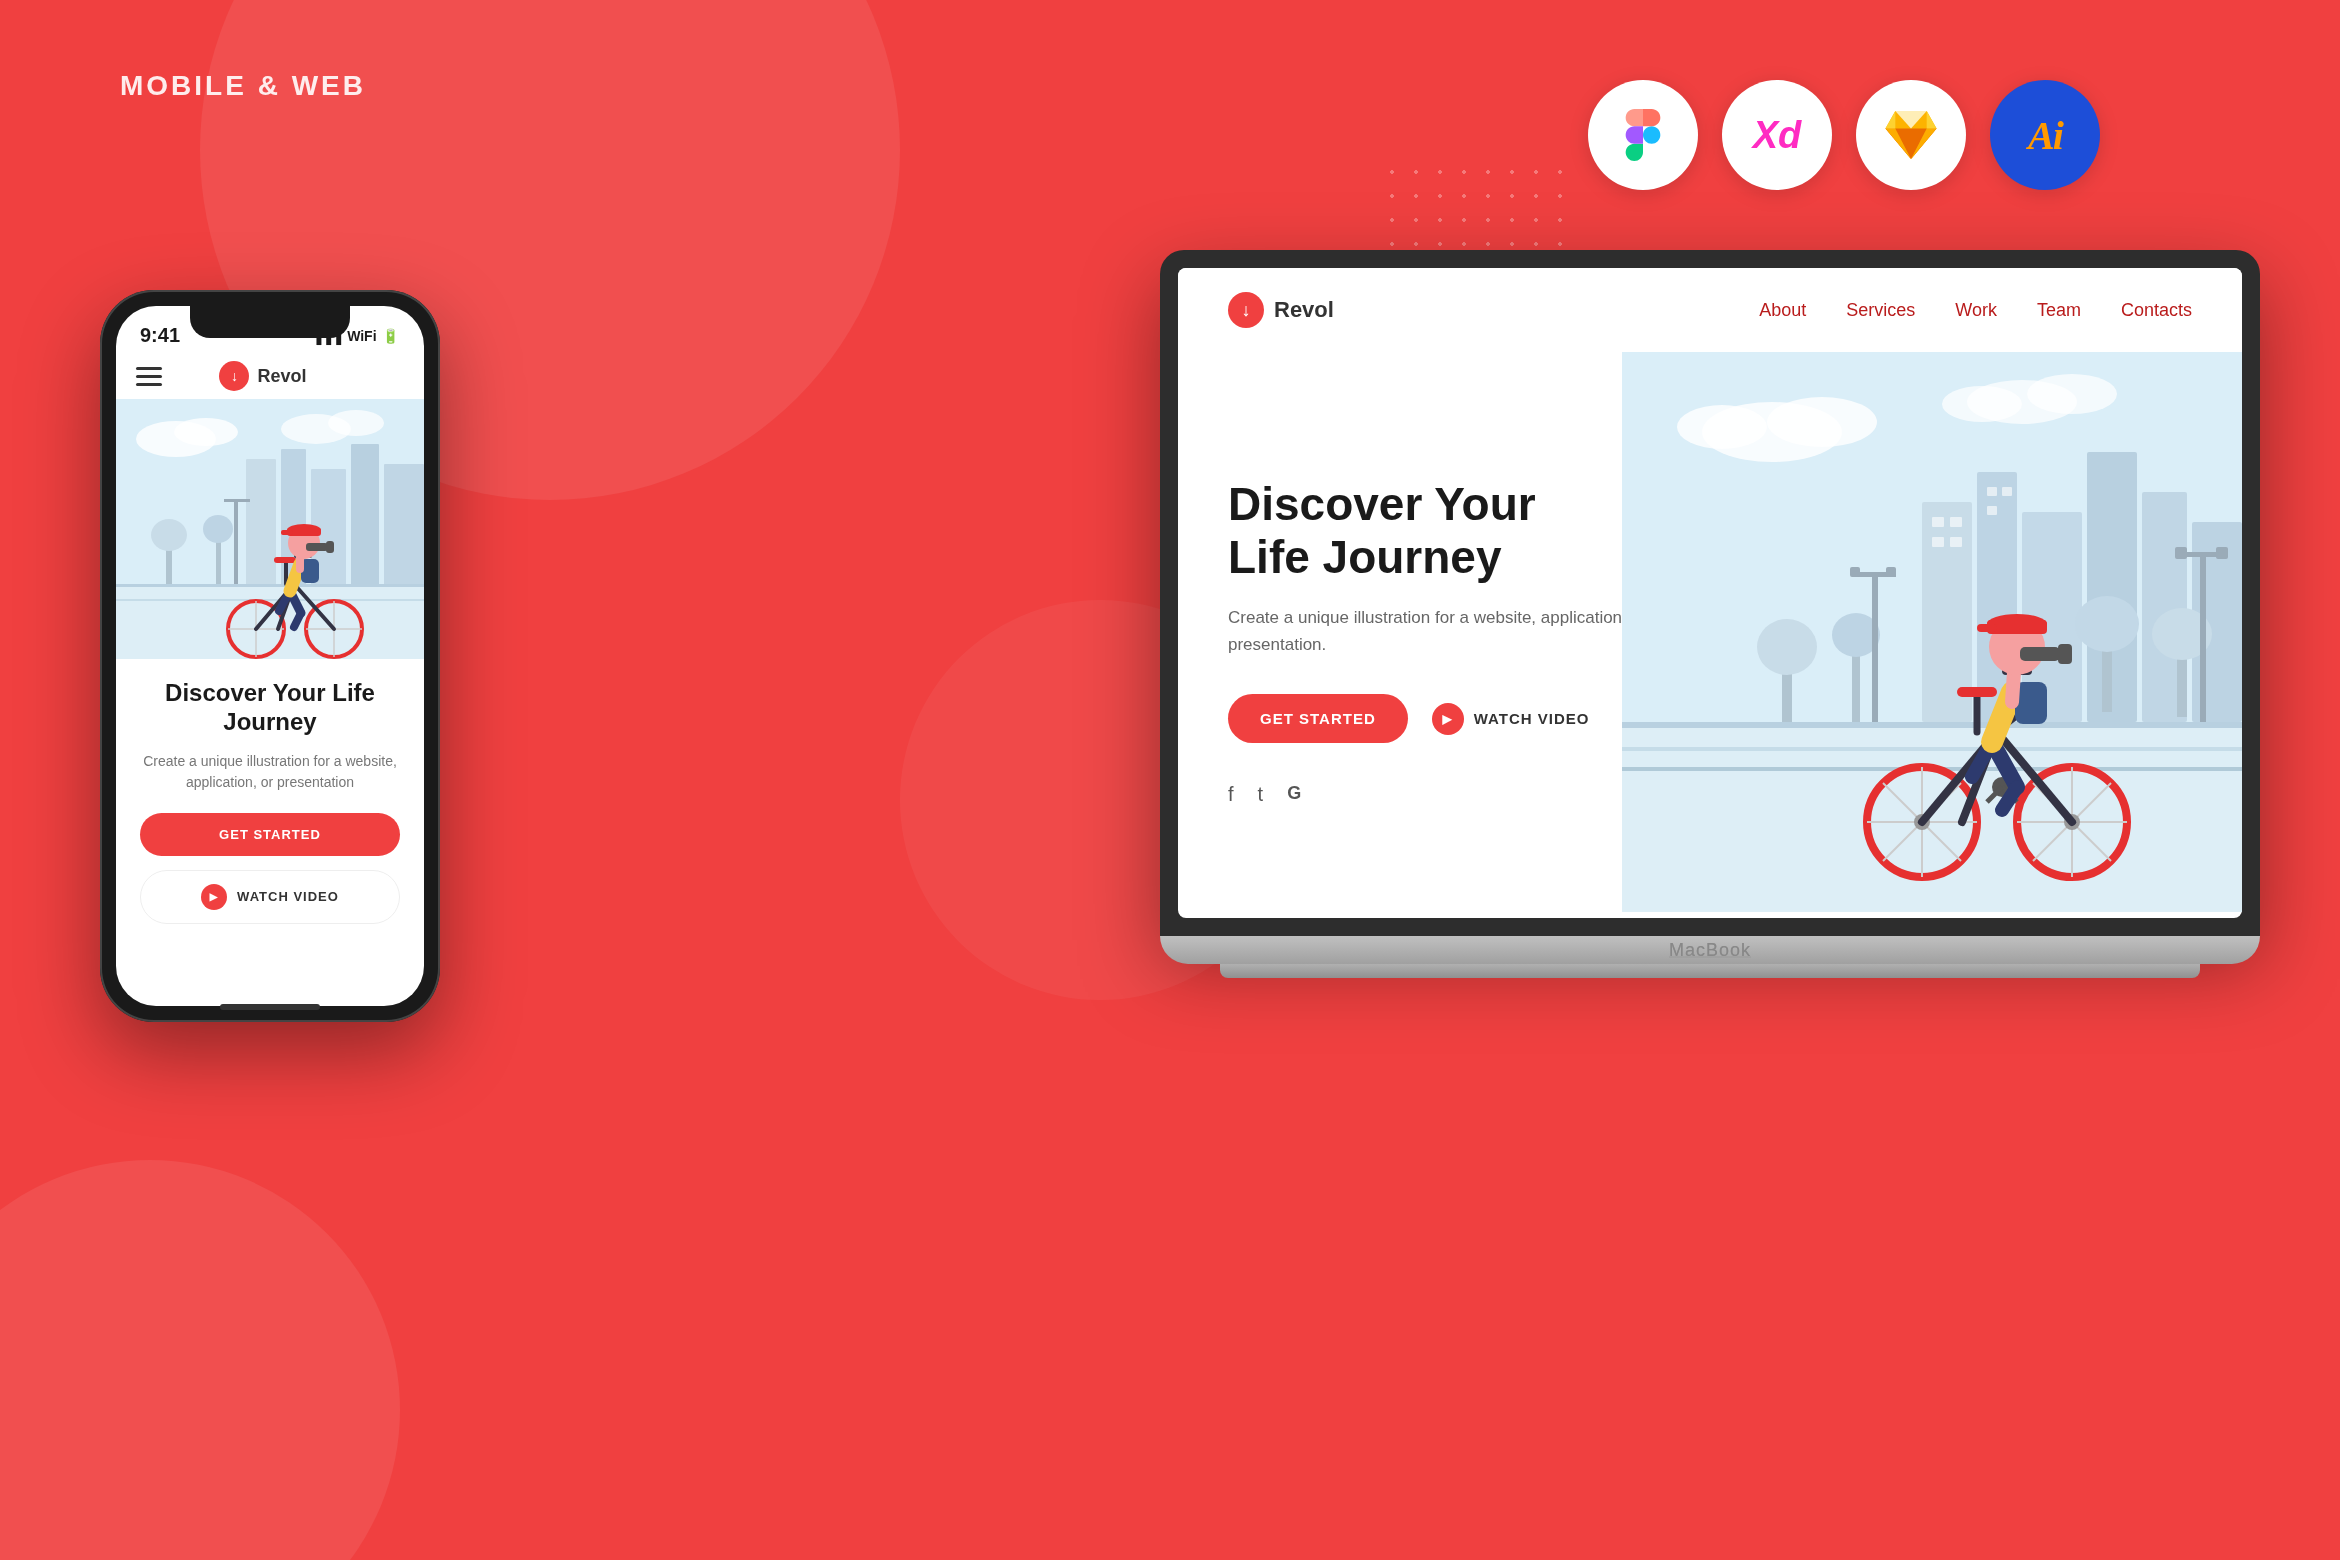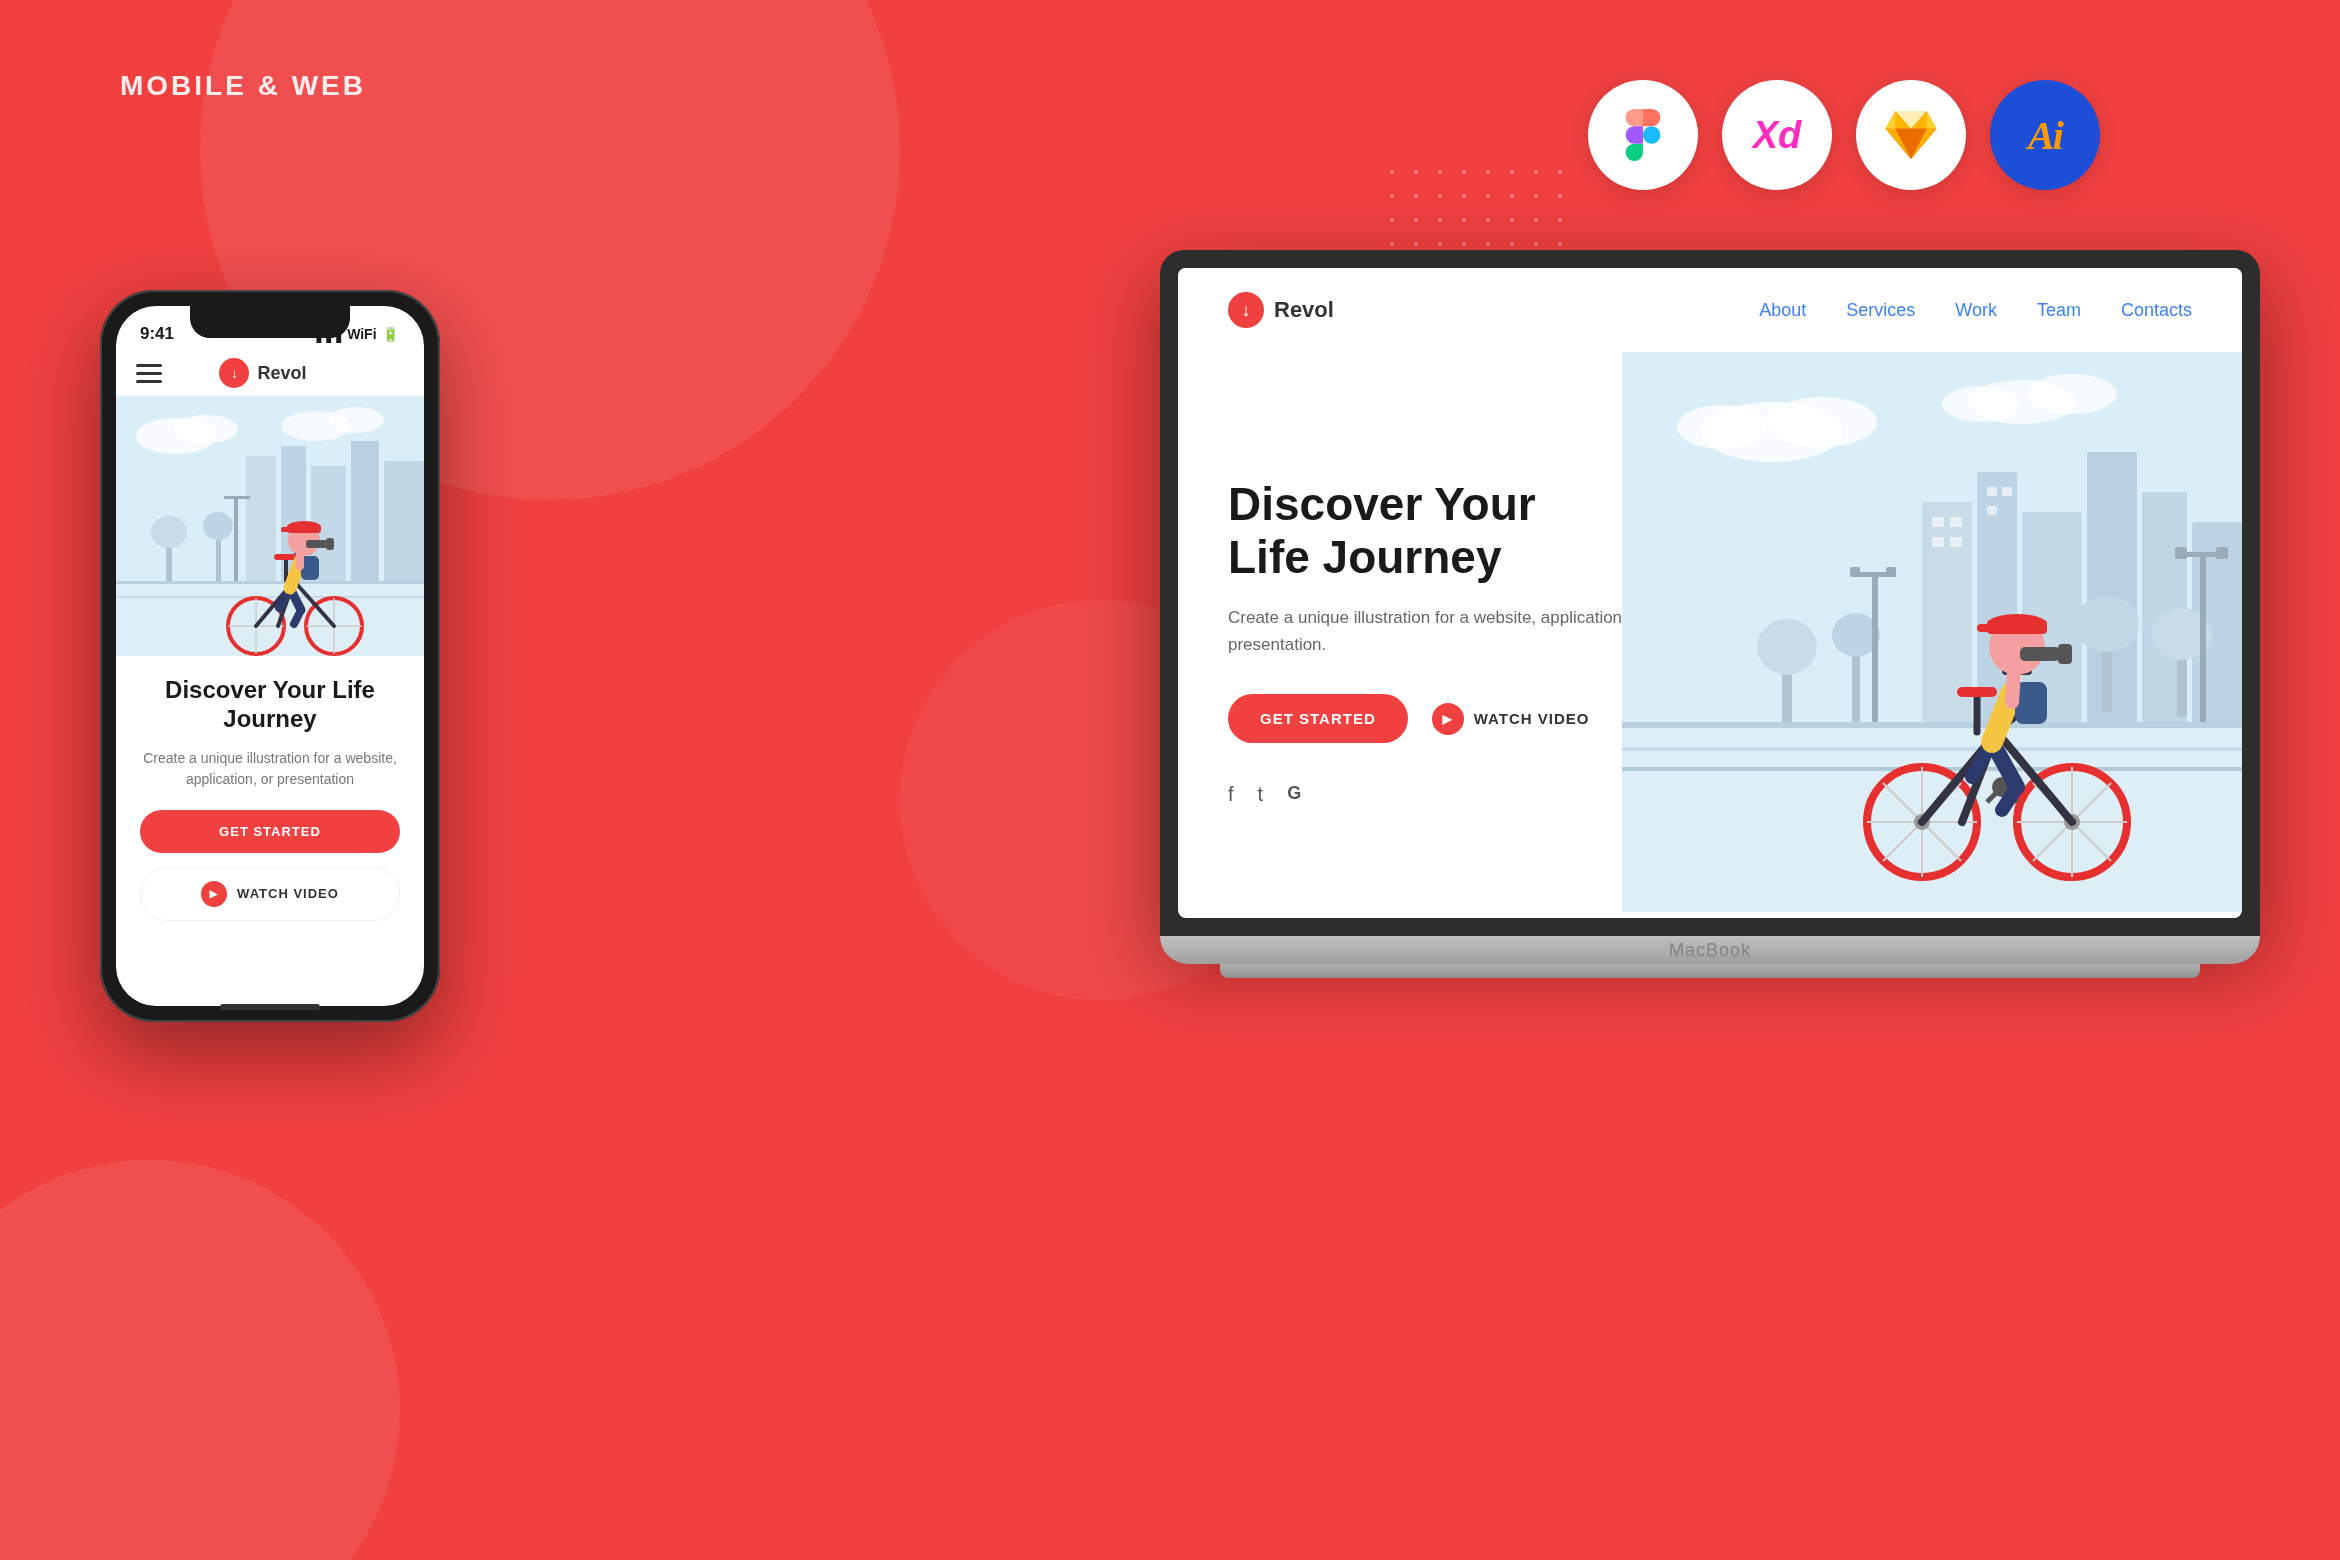--- a/index.html
+++ b/index.html
@@ -164,21 +164,21 @@
       color: white;
       font-size: 18px;
     }
     .website-nav-links {
       display: flex;
       gap: 40px;
       list-style: none;
     }
     .website-nav-links li {
       font-size: 18px;
-      color: #3b82f6;
+      color: #b91c1c;
       cursor: pointer;
     }
     .website-hero {
       padding: 30px 50px;
       display: flex;
       align-items: center;
       justify-content: space-between;
       position: relative;
       overflow: hidden;
       height: calc(100% - 90px);
@@ -307,21 +307,21 @@
 
     
     .phone-status-bar {
       display: flex;
       justify-content: space-between;
       align-items: center;
       padding: 12px 24px 6px;
       font-size: 15px;
       font-weight: 600;
     }
-    .phone-time { font-size: 17px; font-weight: 700; color: #1a1a1a; }
+    .phone-time { font-size: 20px; font-weight: 700; color: #1a1a1a; }
     .phone-icons { display: flex; gap: 6px; align-items: center; color: #1a1a1a; font-size: 14px; }
 
     .phone-nav {
       display: flex;
       justify-content: space-between;
       align-items: center;
       padding: 8px 20px 8px;
     }
     .hamburger {
       display: flex;

